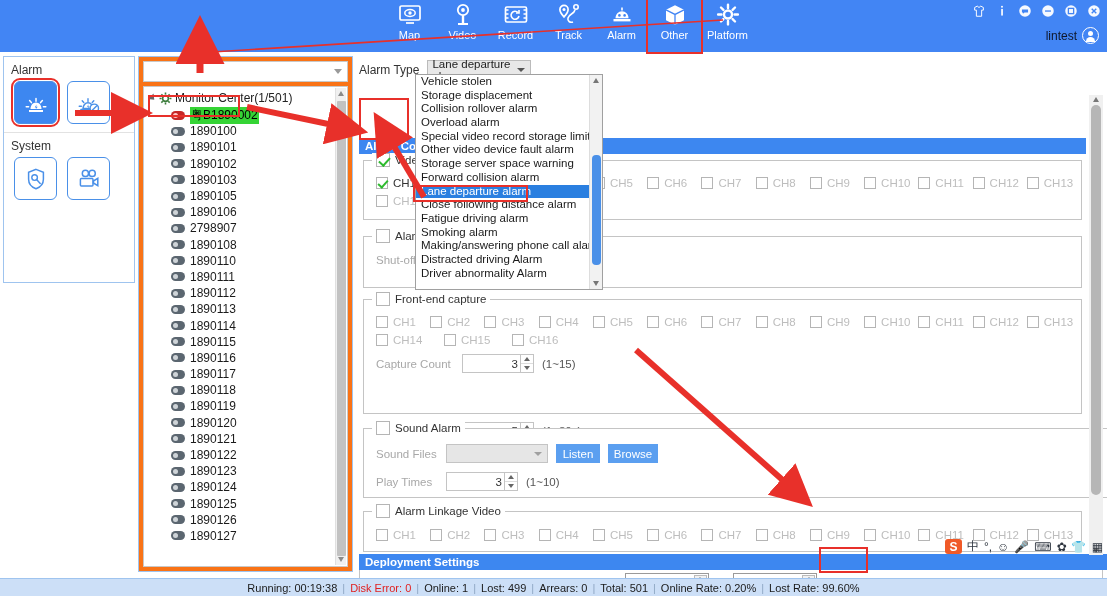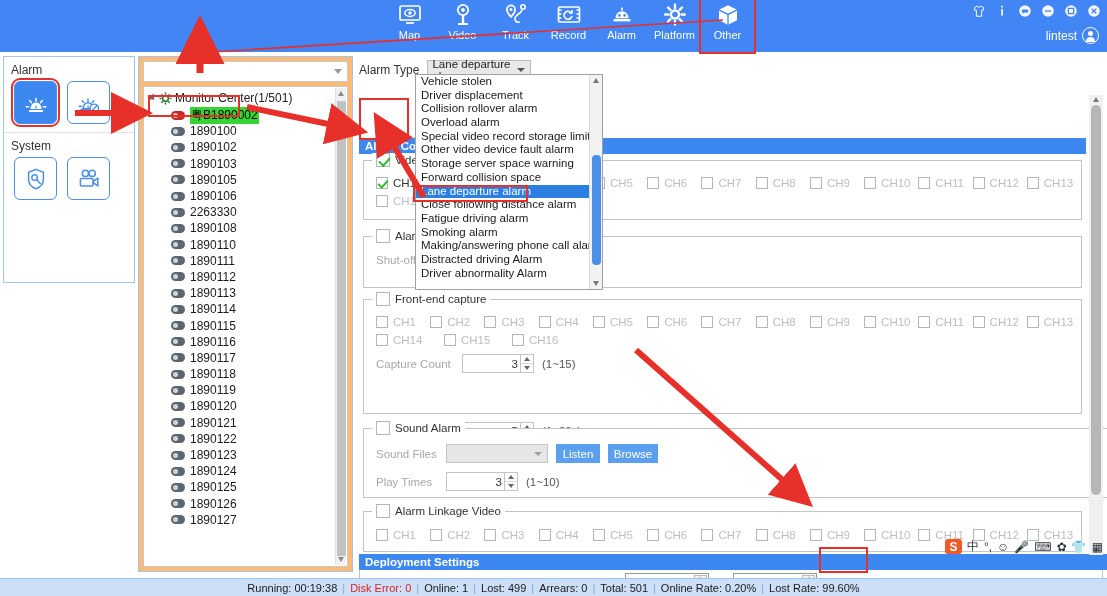--- a/index.html
+++ b/index.html
@@ -39,21 +39,21 @@
   }
 
   .win-ctrls {
     position: absolute; right: 6px; top: 4px;
     display: flex; align-items: center; gap: 9px;
   }
   .win-ctrls .wc { width: 14px; height: 14px; cursor: pointer; }
   .user-row {
     position: absolute; right: 8px; top: 27px;
     display: flex; align-items: center; gap: 5px;
-    color: #ffffff; font-size: 12px;
+    color: #0f172a; font-size: 12px;
   }
   .user-avatar {
     width: 17px; height: 17px; border-radius: 50%;
     border: 1.4px solid #fff; position: relative; background: #4285f4;
   }
   .user-avatar::before {
     content:''; position:absolute; left:5px; top:3px;
     width:5px; height:5px; border-radius:50%; background:#fff;
   }
   .user-avatar::after {
@@ -78,21 +78,21 @@
     border-radius: 6px; background: #fff; display:flex;
     align-items:center; justify-content:center; cursor: pointer;
   }
   .lp-btn.active { background: #3d87f0; }
   .lp-btn.highlight { outline: 2.5px solid #e8302a; outline-offset: 1px; }
   .lp-btn svg { display:block; }
 
   
   .tree-panel {
     position: absolute; left: 138px; top: 56px; width: 215px; height: 516px;
-    background: #fdba74; border: 1px solid #9fc4ef;
+    background: #f97316; border: 1px solid #9fc4ef;
   }
   .tree-search {
     margin: 4px 4px 0 4px; height: 21px; border: 1px solid #c8c8c8;
     background: #fff; position: relative; cursor: text;
   }
   .tree-search .caret {
     position:absolute; right:5px; top:7px;
     width:0;height:0;border-left:4px solid transparent;
     border-right:4px solid transparent;border-top:5px solid #9a9a9a;
   }
@@ -321,59 +321,59 @@
         <svg class="nav-ico" viewBox="0 0 26 26">
           <circle cx="13" cy="8" r="5.2" fill="none" stroke="#fff" stroke-width="1.8"></circle>
           <circle cx="13" cy="8" r="1.9" fill="#fff"></circle>
           <path d="M13 13.2V22" stroke="#fff" stroke-width="2.4"></path>
           <path d="M8 22h10" stroke="#fff" stroke-width="2"></path>
         </svg>
         <span class="nav-label">Video</span>
       </div>
       <div class="nav-item">
         <svg class="nav-ico" viewBox="0 0 26 26">
+          <rect x="2.5" y="5" width="21" height="15" rx="1.4" fill="none" stroke="#fff" stroke-width="1.7"></rect>
+          <path d="M2.5 8h3M2.5 12h3M2.5 16h3M20.5 8h3M20.5 12h3M20.5 16h3" stroke="#fff" stroke-width="1.5"></path>
+          <path d="M15 10.5a4 4 0 1 0 1 3.5" fill="none" stroke="#fff" stroke-width="1.6"></path>
+          <path d="M16 8v3h-3" fill="none" stroke="#fff" stroke-width="1.6"></path>
+        </svg>
+        <span class="nav-label">Record</span>
+      </div>
+      <div class="nav-item">
+        <svg class="nav-ico" viewBox="0 0 26 26">
           <path d="M8 3.4a4.1 4.1 0 0 1 4.1 4.1c0 3-4.1 7.4-4.1 7.4S3.9 10.5 3.9 7.5A4.1 4.1 0 0 1 8 3.4z" fill="none" stroke="#fff" stroke-width="1.7"></path>
           <circle cx="8" cy="7.4" r="1.5" fill="#fff"></circle>
           <circle cx="20" cy="5" r="2.2" fill="none" stroke="#fff" stroke-width="1.6"></circle>
           <path d="M19 8c-1 4-6 4-7 8-0.8 3 2 5 5 4" fill="none" stroke="#fff" stroke-width="1.6"></path>
         </svg>
         <span class="nav-label">Track</span>
-      </div>
-      <div class="nav-item">
-        <svg class="nav-ico" viewBox="0 0 26 26">
-          <rect x="2.5" y="5" width="21" height="15" rx="1.4" fill="none" stroke="#fff" stroke-width="1.7"></rect>
-          <path d="M2.5 8h3M2.5 12h3M2.5 16h3M20.5 8h3M20.5 12h3M20.5 16h3" stroke="#fff" stroke-width="1.5"></path>
-          <path d="M15 10.5a4 4 0 1 0 1 3.5" fill="none" stroke="#fff" stroke-width="1.6"></path>
-          <path d="M16 8v3h-3" fill="none" stroke="#fff" stroke-width="1.6"></path>
-        </svg>
-        <span class="nav-label">Record</span>
       </div>
       <div class="nav-item">
         <svg class="nav-ico" viewBox="0 0 26 26">
           <path d="M4.5 17h17v2.4h-17z" fill="#fff"></path>
           <path d="M6.5 16.2c0-3.9 2.9-7 6.5-7s6.5 3.1 6.5 7z" fill="#fff"></path>
           <circle cx="10.4" cy="13.4" r="1.3" fill="#4285f4"></circle>
           <circle cx="15.6" cy="13.4" r="1.3" fill="#4285f4"></circle>
           <path d="M13 8.4V5.6" stroke="#fff" stroke-width="1.6"></path>
         </svg>
         <span class="nav-label">Alarm</span>
       </div>
+      <div class="nav-item selected">
+        <svg class="nav-ico" viewBox="0 0 26 26">
+          <path d="M13 3.2l9 4.6v10.4l-9 4.6-9-4.6V7.8z" fill="#fff"></path>
+          <path d="M4 7.8l9 4.6 9-4.6M13 12.4v10.4" fill="none" stroke="#4285f4" stroke-width="1.3"></path>
+        </svg>
+        <span class="nav-label">Other</span>
+      </div>
       <div class="nav-item">
         <svg class="nav-ico" viewBox="0 0 26 26">
           <circle cx="13" cy="12.5" r="4" fill="none" stroke="#fff" stroke-width="2.4"></circle>
           <path d="M13 2.6v3.4M13 19v3.4M3.1 12.5h3.4M19.5 12.5h3.4M6 5.5l2.4 2.4M17.6 17.1l2.4 2.4M20 5.5l-2.4 2.4M8.4 17.1L6 19.5" stroke="#fff" stroke-width="2.4" stroke-linecap="round"></path>
         </svg>
         <span class="nav-label">Platform</span>
-      </div>
-      <div class="nav-item selected">
-        <svg class="nav-ico" viewBox="0 0 26 26">
-          <path d="M13 3.2l9 4.6v10.4l-9 4.6-9-4.6V7.8z" fill="#fff"></path>
-          <path d="M4 7.8l9 4.6 9-4.6M13 12.4v10.4" fill="none" stroke="#4285f4" stroke-width="1.3"></path>
-        </svg>
-        <span class="nav-label">Other</span>
       </div>
     </div>
 
   <div class="win-ctrls">
     <svg class="wc" viewBox="0 0 16 16">
         <path d="M3 4l3-1.6 2 1.6 2-1.6L13 4v3h-2v7H5V7H3z" fill="none" stroke="#fff" stroke-width="1.1"></path>
       </svg>
     <svg class="wc" viewBox="0 0 16 16">
         <circle cx="8" cy="3.2" r="1.1" fill="#fff"></circle>
         <rect x="7.1" y="5.6" width="1.9" height="7.6" fill="#fff"></rect>
@@ -462,37 +462,41 @@
         <div class="node sel">
           <span class="dev-ico red"></span>
           <span class="nlabel">粤B1890002</span>
         </div>
         <div class="node">
           <span class="dev-ico"></span>
           <span class="nlabel">1890100</span>
         </div>
         <div class="node">
           <span class="dev-ico"></span>
+          <span class="nlabel">1890101</span>
+        </div>
+        <div class="node">
+          <span class="dev-ico"></span>
           <span class="nlabel">1890102</span>
         </div>
         <div class="node">
           <span class="dev-ico"></span>
           <span class="nlabel">1890103</span>
         </div>
         <div class="node">
           <span class="dev-ico"></span>
           <span class="nlabel">1890105</span>
         </div>
         <div class="node">
           <span class="dev-ico"></span>
           <span class="nlabel">1890106</span>
         </div>
         <div class="node">
           <span class="dev-ico"></span>
-          <span class="nlabel">2263330</span>
+          <span class="nlabel">2798907</span>
         </div>
         <div class="node">
           <span class="dev-ico"></span>
           <span class="nlabel">1890108</span>
         </div>
         <div class="node">
           <span class="dev-ico"></span>
           <span class="nlabel">1890110</span>
         </div>
         <div class="node">
@@ -898,27 +902,27 @@
   <div class="main-scroll">
     <span class="arr up"></span>
     <div class="thumb"></div>
     <span class="arr dn"></span>
   </div>
 </div>
 
 <div class="dd">
   <div id="ddList">
       <div class="dd-item">Vehicle stolen</div>
-      <div class="dd-item">Driver displacement</div>
+      <div class="dd-item">Storage displacement</div>
       <div class="dd-item">Collision rollover alarm</div>
       <div class="dd-item">Overload alarm</div>
       <div class="dd-item">Special video record storage limit alarm</div>
       <div class="dd-item">Other video device fault alarm</div>
       <div class="dd-item">Storage server space warning</div>
-      <div class="dd-item">Forward collision space</div>
+      <div class="dd-item">Forward collision alarm</div>
       <div class="dd-item sel">Lane departure alarm</div>
       <div class="dd-item">Close following distance alarm</div>
       <div class="dd-item">Fatigue driving alarm</div>
       <div class="dd-item">Smoking alarm</div>
       <div class="dd-item">Making/answering phone call alarm</div>
       <div class="dd-item">Distracted driving Alarm</div>
       <div class="dd-item">Driver abnormality Alarm</div>
     </div>
   <div class="dd-scroll">
     <span class="arr up"></span>

